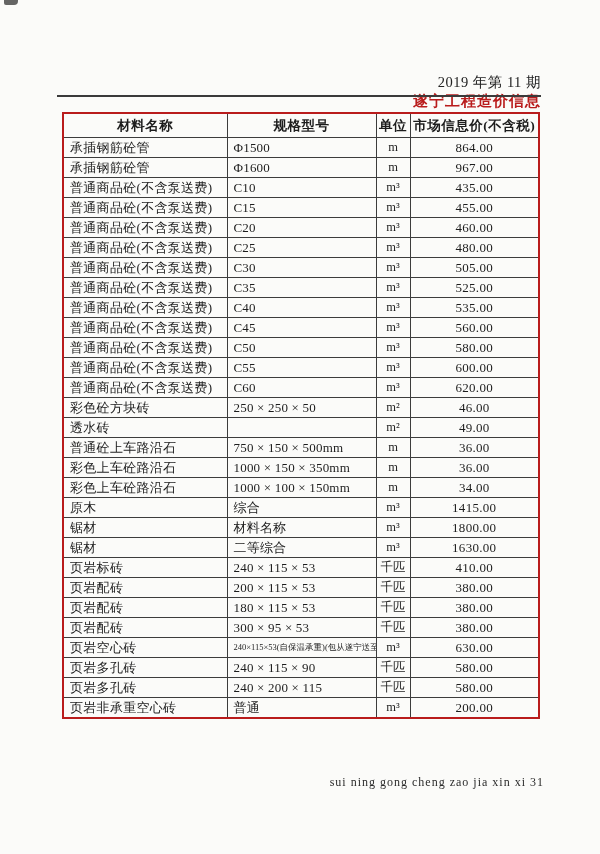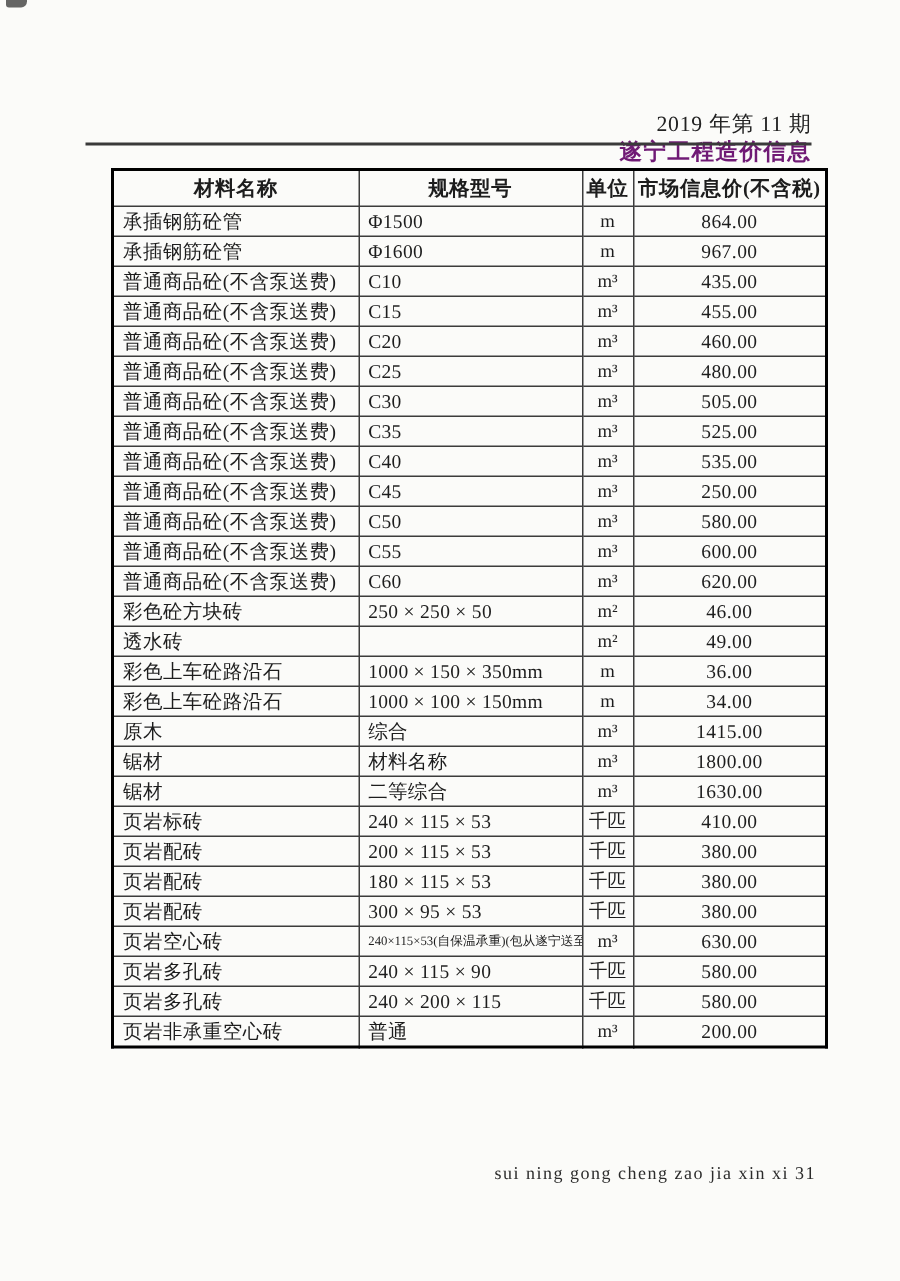--- a/index.html
+++ b/index.html
@@ -35,42 +35,41 @@
   }
   .issue {
     font-size: 14.5px;
     letter-spacing: .5px;
     color: #222;
   }
   .publication {
     font-size: 15px;
     font-weight: bold;
     letter-spacing: 1px;
-    color: #701a75;
+    color: #b91c1c;
   }
   .header-rule {
     position: absolute;
     left: 57px; right: 59px; top: 95px;
     height: 2px;
     background: #3a3a3a;
   }
   table.price-table {
     position: absolute;
     left: 62px; top: 112px;
     width: 476px;
     border-collapse: collapse;
     table-layout: fixed;
     font-size: 13px;
   }
   table.price-table, table.price-table th, table.price-table td {
     border: 1px solid #3c3c3c;
   }
   table.price-table {
-    border: 2px solid #000000;
-    margin-left: 12px;
+    border: 2px solid #b91c1c;
   }
   th {
     height: 23px;
     font-size: 13.5px;
     font-weight: 600;
     text-align: center;
     letter-spacing: .5px;
     padding: 0;
     color: #1d1d1d;
   }
@@ -176,21 +175,21 @@
       <tr>
         <td class="col-material">普通商品砼(不含泵送费)</td>
         <td class="col-spec">C40</td>
         <td class="col-unit">m³</td>
         <td class="col-price">535.00</td>
       </tr>
       <tr>
         <td class="col-material">普通商品砼(不含泵送费)</td>
         <td class="col-spec">C45</td>
         <td class="col-unit">m³</td>
-        <td class="col-price">250.00</td>
+        <td class="col-price">560.00</td>
       </tr>
       <tr>
         <td class="col-material">普通商品砼(不含泵送费)</td>
         <td class="col-spec">C50</td>
         <td class="col-unit">m³</td>
         <td class="col-price">580.00</td>
       </tr>
       <tr>
         <td class="col-material">普通商品砼(不含泵送费)</td>
         <td class="col-spec">C55</td>
@@ -209,20 +208,26 @@
         <td class="col-unit">m²</td>
         <td class="col-price">46.00</td>
       </tr>
       <tr>
         <td class="col-material">透水砖</td>
         <td class="col-spec"></td>
         <td class="col-unit">m²</td>
         <td class="col-price">49.00</td>
       </tr>
       <tr>
+        <td class="col-material">普通砼上车路沿石</td>
+        <td class="col-spec">750 × 150 × 500mm</td>
+        <td class="col-unit">m</td>
+        <td class="col-price">36.00</td>
+      </tr>
+      <tr>
         <td class="col-material">彩色上车砼路沿石</td>
         <td class="col-spec">1000 × 150 × 350mm</td>
         <td class="col-unit">m</td>
         <td class="col-price">36.00</td>
       </tr>
       <tr>
         <td class="col-material">彩色上车砼路沿石</td>
         <td class="col-spec">1000 × 100 × 150mm</td>
         <td class="col-unit">m</td>
         <td class="col-price">34.00</td>

